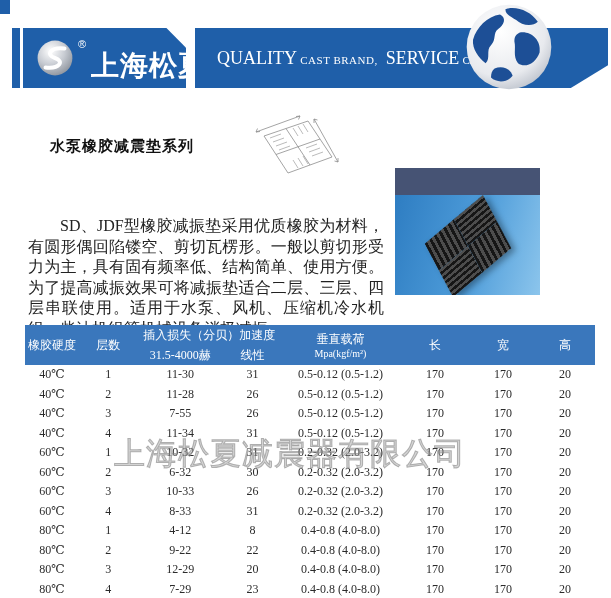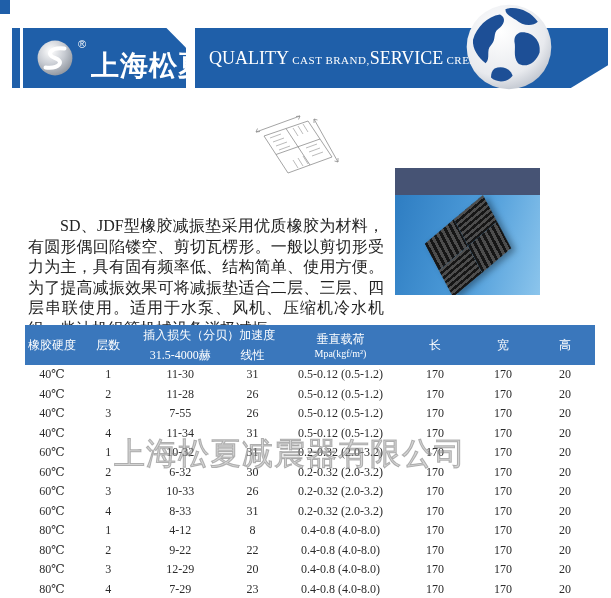--- a/index.html
+++ b/index.html
@@ -12,21 +12,21 @@
   .logo-box{position:absolute;left:23px;top:28px;width:163px;height:60px;background:#1f5fa9;
             clip-path:polygon(0 0,88% 0,100% 33%,100% 100%,0 100%);}
   .logo-sphere{position:absolute;left:13px;top:11px;width:38px;height:38px;}
   .logo-reg{position:absolute;left:55px;top:10px;color:#fff;font-size:11px;}
   .logo-brand{position:absolute;left:68px;top:19px;color:#fff;font-size:28px;font-weight:bold;
               letter-spacing:1px;white-space:nowrap;}
   .banner{position:absolute;left:195px;top:28px;width:413px;height:60px;background:#1f5fa9;
           clip-path:polygon(0 0,100% 0,100% 62%,91% 100%,0 100%);
           display:flex;align-items:center;padding-left:14px;box-sizing:border-box;}
   .slogan{color:#fff;font-family:"Liberation Serif",serif;white-space:nowrap;}
-  .slogan .big{font-size:18px;}
+  .slogan .big{font-size:18px;margin-left:8px;}
   .slogan .small{font-size:11px;letter-spacing:.5px;}
   .globe{position:absolute;left:464px;top:2px;width:90px;height:90px;}
 
   
   .sketch{position:absolute;left:248px;top:110px;width:92px;height:80px;}
   .page-title{position:absolute;left:50px;top:137px;font-size:15px;font-weight:bold;color:#111;
               letter-spacing:1px;}
   .para{position:absolute;left:28px;top:200px;width:356px;font-size:16px;line-height:20.5px;
         color:#222;text-align:justify;text-indent:2em;
         font-family:"Liberation Serif","DejaVu Serif",serif;}
@@ -124,20 +124,21 @@
       </g>
       <line x1="8" y1="22" x2="52" y2="6"></line>
       <path d="M8,22 l4,-0.5 M8,22 l1.5,-3.5"></path>
       <path d="M52,6 l-4,0.5 M52,6 l-1.5,3.5"></path>
       <line x1="66" y1="9" x2="90" y2="52"></line>
       <path d="M66,9 l3.5,1 M66,9 l0,4"></path>
       <path d="M90,52 l-3.5,-1 M90,52 l0,-4"></path>
     </g>
   </svg>
 
+  <div class="page-title">水泵橡胶减震垫系列</div>
 
   <p class="para">SD、JDF型橡胶减振垫采用优质橡胶为材料，有圆形偶回陷镂空、剪切瓦楞形。一般以剪切形受力为主，具有固有频率低、结构简单、使用方便。为了提高减振效果可将减振垫适合二层、三层、四层串联使用。适用于水泵、风机、压缩机冷水机组、柴油机组等机械设备消极减振。</p>
 
   <div class="photo">
     <div class="photo-top"></div>
     <div class="photo-bottom"></div>
     <div class="pad">
       <div class="q h"></div>
       <div class="q"></div>
       <div class="q"></div>

